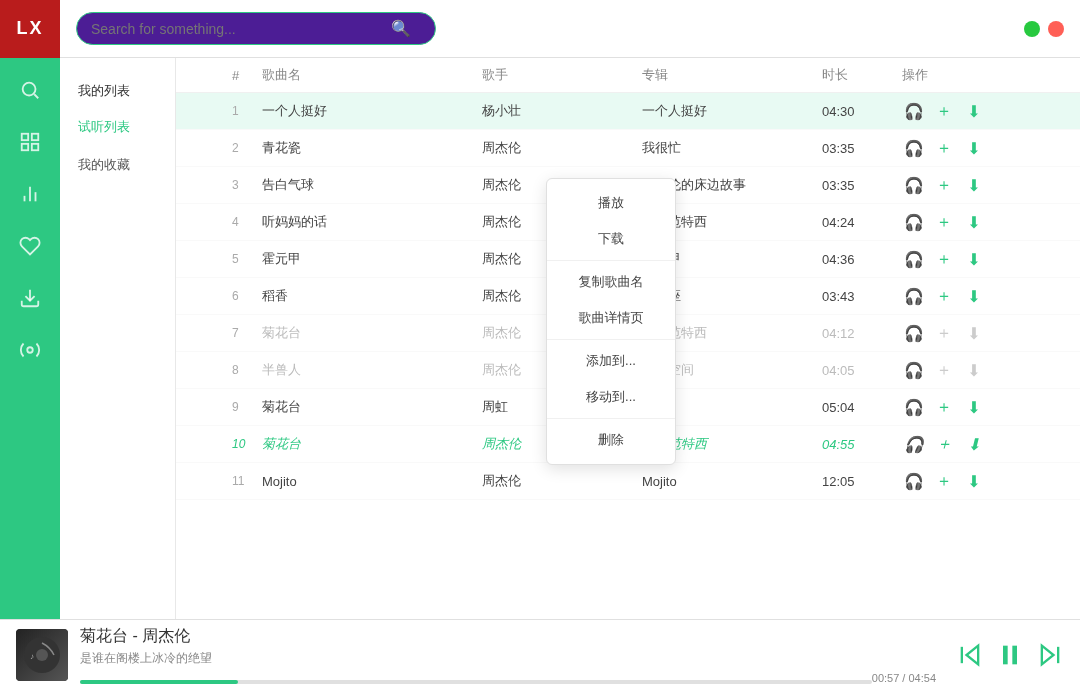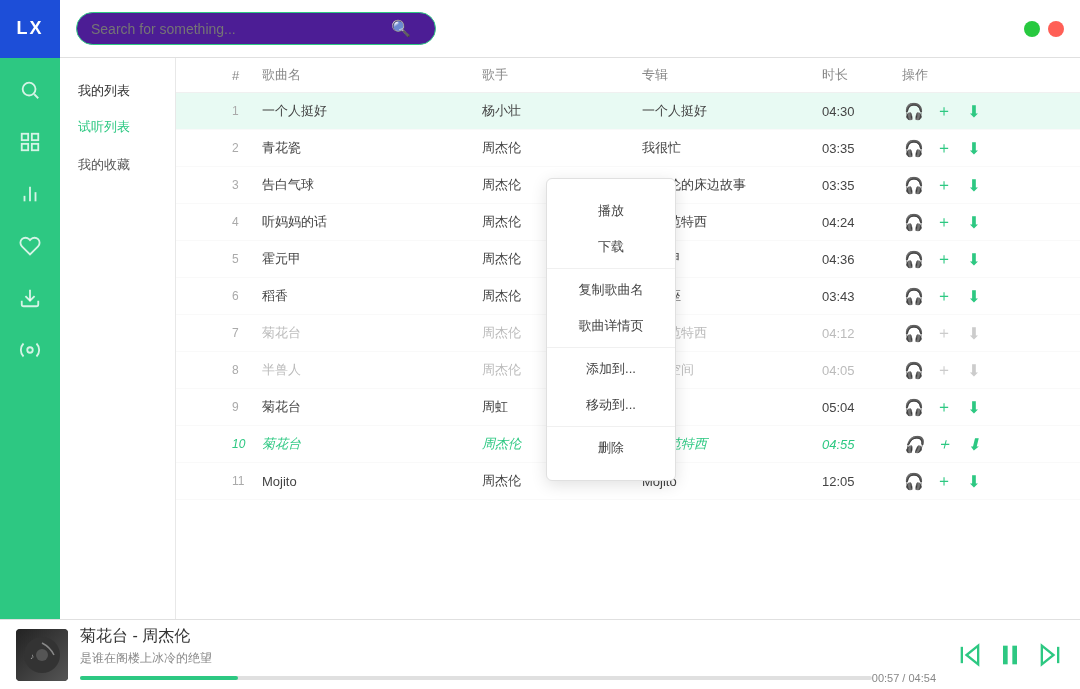--- a/index.html
+++ b/index.html
@@ -2,21 +2,21 @@
 <html><head>
   <meta charset="utf-8">
   <style>
     * { margin: 0; padding: 0; box-sizing: border-box; }
     body { width: 1080px; height: 689px; font-family: 'Microsoft YaHei', Arial, sans-serif; background: #f5f5f5; overflow: hidden; display: flex; flex-direction: column; }
 
     .app-container { display: flex; flex-direction: column; height: 100%; }
 
     
     .header { display: flex; align-items: center; background: #fff; height: 58px; padding: 0 16px; border-bottom: 1px solid #e0e0e0; flex-shrink: 0; }
-    .logo { width: 60px; height: 58px; background: #1d4ed8; display: flex; align-items: center; justify-content: center; color: #fff; font-weight: bold; font-size: 18px; letter-spacing: 2px; margin-left: -16px; margin-right: 16px; }
+    .logo { width: 60px; height: 58px; background: #b91c1c; display: flex; align-items: center; justify-content: center; color: #fff; font-weight: bold; font-size: 18px; letter-spacing: 2px; margin-left: -16px; margin-right: 16px; }
     .search-box { display: flex; align-items: center; background: #4c1d95; border: 1.5px solid #2dc882; border-radius: 20px; padding: 6px 14px; width: 360px; }
     .search-box input { background: transparent; border: none; outline: none; font-size: 14px; color: #888; width: 300px; }
     .search-icon-btn { color: #2dc882; font-size: 16px; cursor: pointer; }
     .window-controls { margin-left: auto; display: flex; gap: 8px; }
     .win-btn { width: 16px; height: 16px; border-radius: 50%; cursor: pointer; }
     .win-green { background: #27c93f; }
     .win-red { background: #ff5f56; }
 
     
     .main-layout { display: flex; flex: 1; overflow: hidden; }
@@ -37,32 +37,32 @@
     .table-body { overflow-y: auto; height: calc(100% - 40px); }
     .table-row { display: grid; grid-template-columns: 40px 30px 220px 160px 180px 80px 100px; align-items: center; padding: 6px 16px; font-size: 13px; color: #444; border-bottom: 1px solid #f9f9f9; }
     .table-row.highlighted { background: #e8faf3; }
     .table-row.active-row { color: #2dc882; font-style: italic; }
     .table-row.disabled-row { color: #bbb; }
     .row-num { color: #aaa; font-size: 12px; }
     .row-actions { display: flex; gap: 6px; align-items: center; }
     .action-btn { color: #2dc882; font-size: 16px; cursor: pointer; width: 24px; height: 24px; display: flex; align-items: center; justify-content: center; }
 
     
-    .context-menu { position: absolute; background: #fff; border: 1px solid #e0e0e0; border-radius: 6px; box-shadow: 0 4px 16px rgba(0,0,0,0.12); z-index: 100; width: 130px; padding: 14px 0; top: 120px; left: 370px; }
+    .context-menu { position: absolute; background: #fff; border: 1px solid #e0e0e0; border-radius: 6px; box-shadow: 0 4px 16px rgba(0,0,0,0.12); z-index: 100; width: 130px; padding: 6px 0; top: 120px; left: 370px; }
     .context-menu-item { padding: 9px 20px; font-size: 13px; color: #444; cursor: pointer; text-align: center; }
     .context-menu-divider { height: 1px; background: #f0f0f0; margin: 3px 0; }
 
     
     .player { height: 70px; background: #fff; border-top: 1px solid #e0e0e0; display: flex; align-items: center; padding: 0 16px; flex-shrink: 0; }
     .player-cover { width: 52px; height: 52px; background: #333; border-radius: 4px; overflow: hidden; flex-shrink: 0; display: flex; align-items: center; justify-content: center; }
     .player-cover-img { width: 100%; height: 100%; background: linear-gradient(135deg, #222 0%, #555 100%); border-radius: 4px; position: relative; display: flex; align-items: center; justify-content: center; color: #aaa; font-size: 10px; }
     .player-info { margin-left: 12px; flex: 1; }
     .player-title { font-size: 16px; color: #333; font-weight: 500; }
     .player-subtitle { font-size: 12px; color: #888; margin-top: 3px; }
-    .player-progress { display: flex; align-items: center; gap: 0; margin-top: 5px; }
+    .player-progress { display: flex; align-items: flex-end; gap: 0; margin-top: 5px; }
     .progress-bar { flex: 1; height: 4px; background: #e0e0e0; border-radius: 2px; position: relative; }
     .progress-fill { height: 100%; background: #2dc882; border-radius: 2px; width: 20%; }
     .player-time { font-size: 11px; color: #888; }
     .player-controls { display: flex; align-items: center; gap: 12px; margin-left: 20px; }
     .ctrl-btn { color: #2dc882; font-size: 22px; cursor: pointer; display: flex; align-items: center; justify-content: center; }
   </style>
 </head>
 <body>
 
 <div class="app-container">

